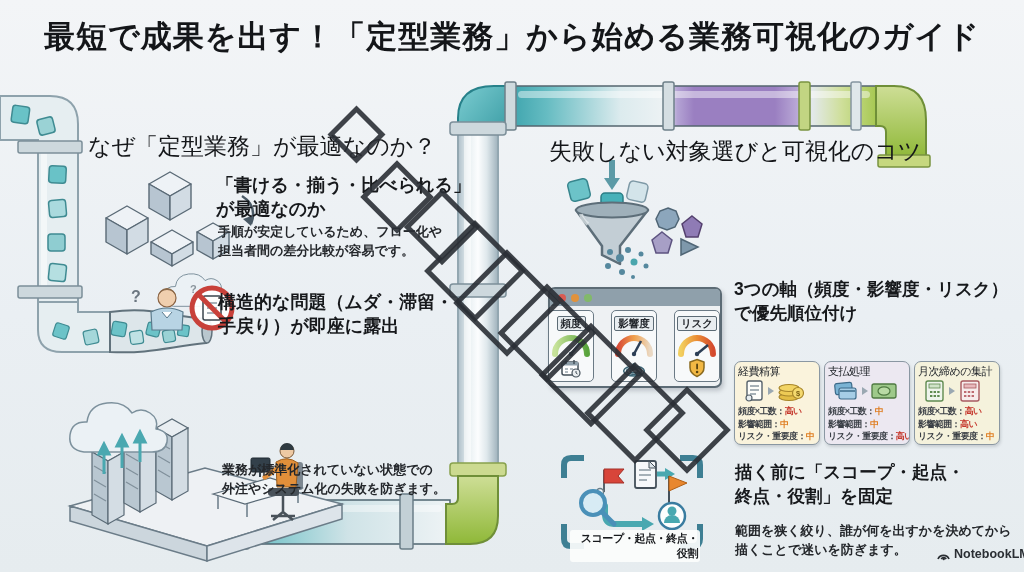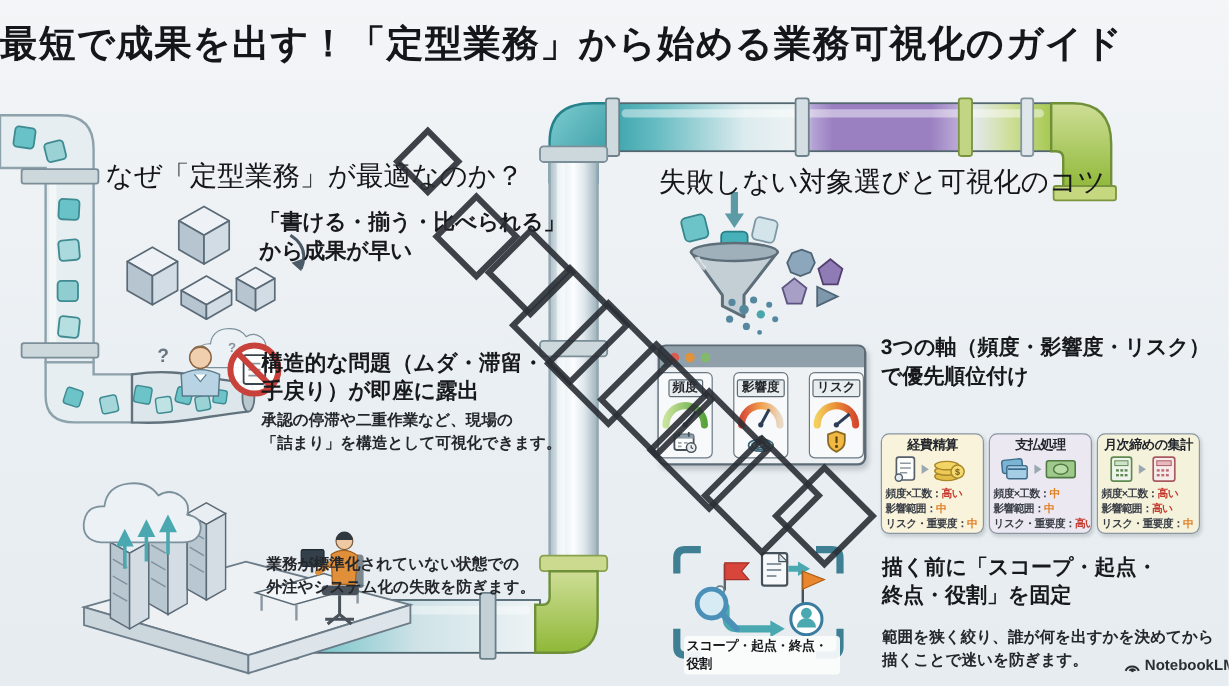--- a/index.html
+++ b/index.html
@@ -1,21 +1,21 @@
 <!DOCTYPE html>
 <html><head>
 <meta charset="utf-8">
 <style>
   html,body{margin:0;padding:0}
   .canvas{position:relative;width:1024px;height:572px;overflow:hidden;
     background:linear-gradient(180deg,#f3f5f7 0%,#eaeff3 55%,#e6ecef 100%);
     font-family:"Liberation Sans","DejaVu Sans",sans-serif;color:#17191c}
   .art{position:absolute;left:0;top:0;z-index:1;pointer-events:none}
   .txt{position:absolute;z-index:3;white-space:pre-line;margin:0}
-  .title{position:absolute;z-index:3;top:16px;left:0;width:100%;
+  .title{position:absolute;z-index:3;top:16px;left:0;width:100%;text-align:center;
     font-size:31px;font-weight:bold;letter-spacing:1px;margin:0;color:#141619}
   .sec-h{font-size:23px;font-weight:normal;color:#141619}
   .it{font-size:18px;font-weight:bold;line-height:1.32}
   .it3{font-size:20px}
   .rit{font-size:17.5px;font-weight:bold;line-height:1.36}
   .ib{font-size:13px;font-weight:600;line-height:1.46;color:#24272b}
   .gwin{position:absolute;z-index:2;left:548px;top:287px;width:174px;height:101px;
     background:#eef1f3;border:2px solid #5c6b75;border-radius:7px;
     box-shadow:2px 3px 4px rgba(70,80,90,.25);box-sizing:border-box}
   .gwin-bar{height:17px;background:#8fa0ab;border-radius:4px 4px 0 0;
@@ -26,28 +26,28 @@
   .gcard{width:48px;height:72px;background:#f7f9fa;border:1.5px solid #6b7a85;
     border-radius:5px;text-align:center;padding-top:2px;box-sizing:border-box}
   .glabel{display:inline-block;font-size:10.5px;font-weight:bold;border:1px solid #5c6b75;
     background:#e8edf0;border-radius:2px;padding:0 3px;line-height:13px;color:#22262b}
   .garc{display:block;margin:1px auto 0}
   .gicon{display:block;margin:0 auto}
   .pcards{position:absolute;z-index:2;left:734px;top:361px;display:flex;gap:4px}
   .pcard{width:86px;height:84px;border:1.5px solid #8a97a2;border-radius:7px;
     padding:3px;box-sizing:border-box;box-shadow:1px 2px 3px rgba(70,80,90,.2);overflow:hidden}
   .pc1{background:#faf3dc}.pc2{background:#ece8f1}.pc3{background:#f5f2dc}
-  .pcard-name{font-size:11px;font-weight:bold;text-align:center;line-height:13px;
+  .pcard-name{font-size:11px;font-weight:normal;line-height:13px;
     letter-spacing:-.5px;color:#23272c;white-space:nowrap}
   .pcard-ic{display:flex;justify-content:center;margin:1px 0 2px}
   .pcard-row{font-size:9px;font-weight:bold;line-height:12.5px;color:#3a3f46;
     white-space:nowrap;letter-spacing:-.6px}
   .c-red{color:#c5392e}.c-orange{color:#df7e22}
   .scope-svg{position:absolute;z-index:2;left:556px;top:450px}
-  .scope-label{position:absolute;z-index:3;left:570px;top:530px;width:126px;text-align:left;
+  .scope-label{position:absolute;z-index:3;left:570px;top:530px;width:126px;text-align:right;
     font-size:11px;font-weight:bold;background:rgba(252,253,252,.92);border-radius:3px;
     padding:1px 2px;letter-spacing:-.4px}
   .brand{position:absolute;z-index:3;left:936px;top:547px;display:flex;align-items:center;
     gap:3px;font-size:12.5px;font-weight:bold;color:#2a2e33}
   .wm{position:absolute;z-index:6;border:5px solid rgba(42,47,53,.9);
     transform:rotate(45deg);pointer-events:none}
 </style>
 </head>
 <body>
 
@@ -242,25 +242,25 @@
           <circle cx="646" cy="266" r="2.5"></circle>
         <circle cx="633" cy="277" r="2"></circle>
       </g>
     </g>
   </svg>
 
   <h1 class="title">最短で成果を出す！「定型業務」から始める業務可視化のガイド</h1>
 
   <div class="txt sec-h" style="left:88px;top:131px">なぜ「定型業務」が最適なのか？</div>
   <div class="txt it" style="left:216px;top:174px">「書ける・揃う・比べられる」
-から成果が早い</div>
+が最適なのか</div>
+  <div class="txt ib" style="left:218px;top:223px">手順が安定しているため、フロー化や
+担当者間の差分比較が容易です。</div>
   <div class="txt it" style="left:218px;top:291px">構造的な問題（ムダ・滞留・
 手戻り）が即座に露出</div>
-  <div class="txt ib" style="left:218px;top:341px">承認の停滞や二重作業など、現場の
-「詰まり」を構造として可視化できます。</div>
   <div class="txt ib" style="left:222px;top:461px">業務が標準化されていない状態での
 外注やシステム化の失敗を防ぎます。</div>
 
   <div class="txt sec-h" style="left:549px;top:136px">失敗しない対象選びと可視化のコツ</div>
   <div class="txt rit" style="left:734px;top:278px">3つの軸（頻度・影響度・リスク）
 で優先順位付け</div>
   <div class="txt rit" style="left:735px;top:461px">描く前に「スコープ・起点・
 終点・役割」を固定</div>
   <div class="txt ib" style="left:735px;top:522px">範囲を狭く絞り、誰が何を出すかを決めてから
 描くことで迷いを防ぎます。</div>

